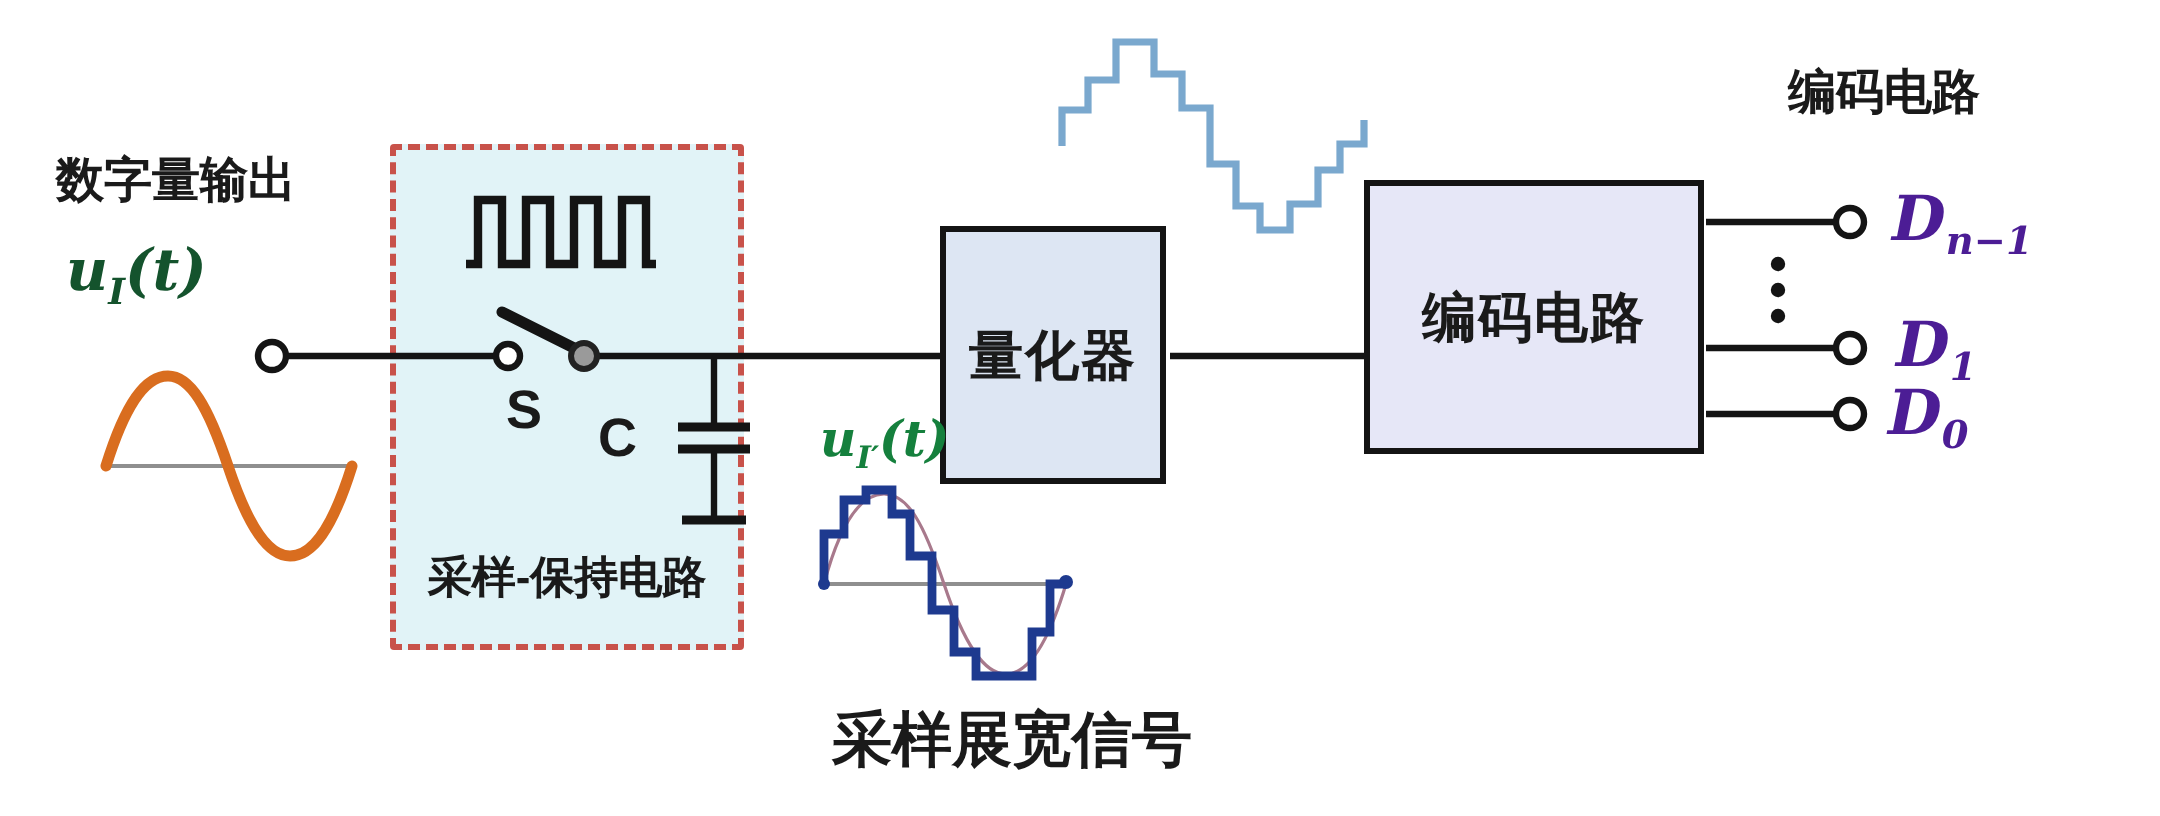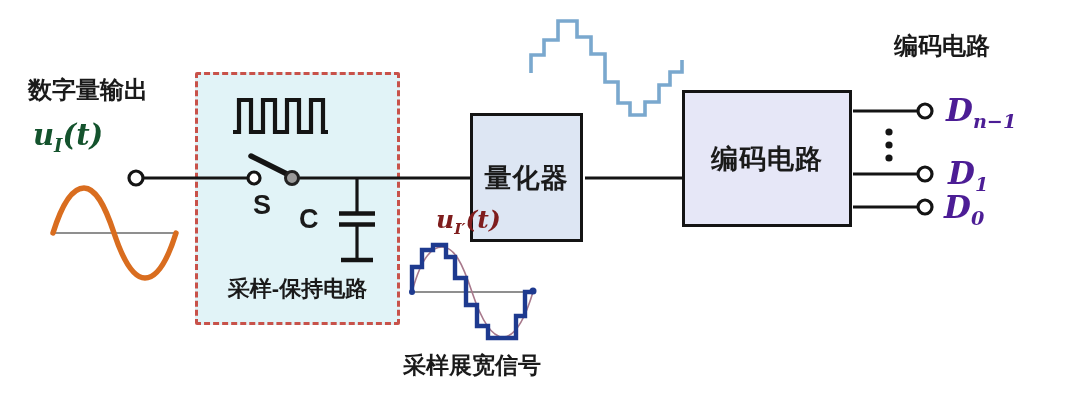--- a/index.html
+++ b/index.html
@@ -2,42 +2,42 @@
 <html><head>
 <meta charset="utf-8">
 <style>
   html,body{margin:0;padding:0;background:#ffffff;}
   .stage{
     position:relative;width:1080px;height:408px;background:#ffffff;
     font-family:"Liberation Sans",sans-serif;overflow:hidden;
   }
   .box{position:absolute;box-sizing:border-box;display:flex;align-items:center;justify-content:center;z-index:1;}
   .dashedbox{
-    left:195px;top:72px;width:205px;height:253px;
+    left:195px;top:72px;width:177px;height:253px;
     background:#e1f3f7;border:3px dashed #c8524a;border-radius:2px;
     align-items:flex-end;justify-content:center;
   }
   .quantizer{
     left:470px;top:113px;width:113px;height:129px;
     background:#dde6f3;border:3px solid #141414;
   }
   .encoder{
     left:682px;top:90px;width:170px;height:137px;
     background:#e6e7f7;border:3px solid #141414;
   }
   .blocklabel{font-size:27px;font-weight:bold;color:#1a1a1a;letter-spacing:1px;}
   .cn{position:absolute;font-weight:bold;color:#1a1a1a;z-index:3;white-space:nowrap;}
   .svglayer{position:absolute;left:0;top:0;z-index:2;}
   .mathlabel{
     position:absolute;z-index:3;font-family:"DejaVu Serif",serif;
     font-style:italic;font-weight:bold;white-space:nowrap;
   }
   .mathlabel sub{font-size:0.62em;}
   .orange{color:#14532d;}
-  .blue{color:#7f1d1d;margin-left:26px;}
+  .blue{color:#15803d;}
   .dblue{color:#4c1d95;}
   .sh-label{margin-bottom:18px;font-size:22px;font-weight:bold;color:#1a1a1a;white-space:nowrap;}
 </style>
 </head>
 <body>
 
 <div class="stage">
 
   <div class="box dashedbox">
     <div class="sh-label">采样-保持电路</div>
@@ -108,21 +108,21 @@
   <div class="cn" style="left:28px;top:74px;font-size:24px;">数字量输出</div>
 
   <div class="mathlabel orange" style="left:33px;top:118px;font-size:29px;"><span>u</span><sub>I</sub><span>(t)</span></div>
 
   <div class="cn" style="left:253px;top:190px;font-size:27px;">S</div>
 
   <div class="cn" style="left:299px;top:204px;font-size:27px;">C</div>
 
   <div class="mathlabel blue" style="left:410px;top:205px;font-size:25px;"><span>u</span><sub>I′</sub><span>(t)</span></div>
 
-  <div class="cn" style="left:403px;top:350px;font-size:23px;">采样展宽信号</div>
+  <div class="cn" style="left:416px;top:350px;font-size:30px;">采样展宽信号</div>
 
   <div class="cn" style="left:862px;top:30px;width:160px;text-align:center;font-size:24px;">
     <div>编码电路</div>
   </div>
 
   <div class="mathlabel dblue" style="left:946px;top:92px;font-size:31px;"><span>D</span><sub>n−1</sub></div>
 
   <div class="mathlabel dblue" style="left:948px;top:155px;font-size:31px;"><span>D</span><sub>1</sub></div>
 
   <div class="mathlabel dblue" style="left:944px;top:189px;font-size:31px;"><span>D</span><sub>0</sub></div>

